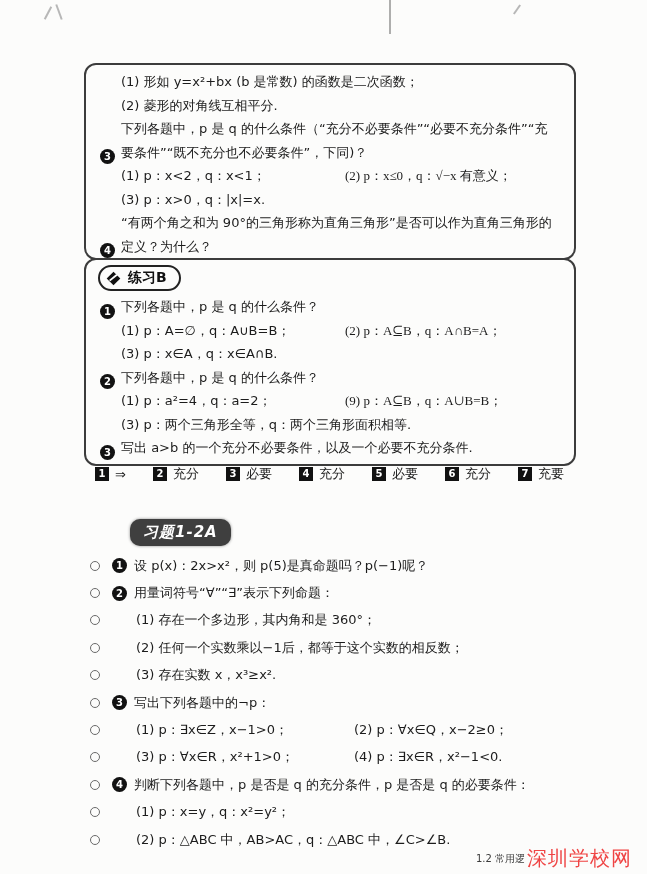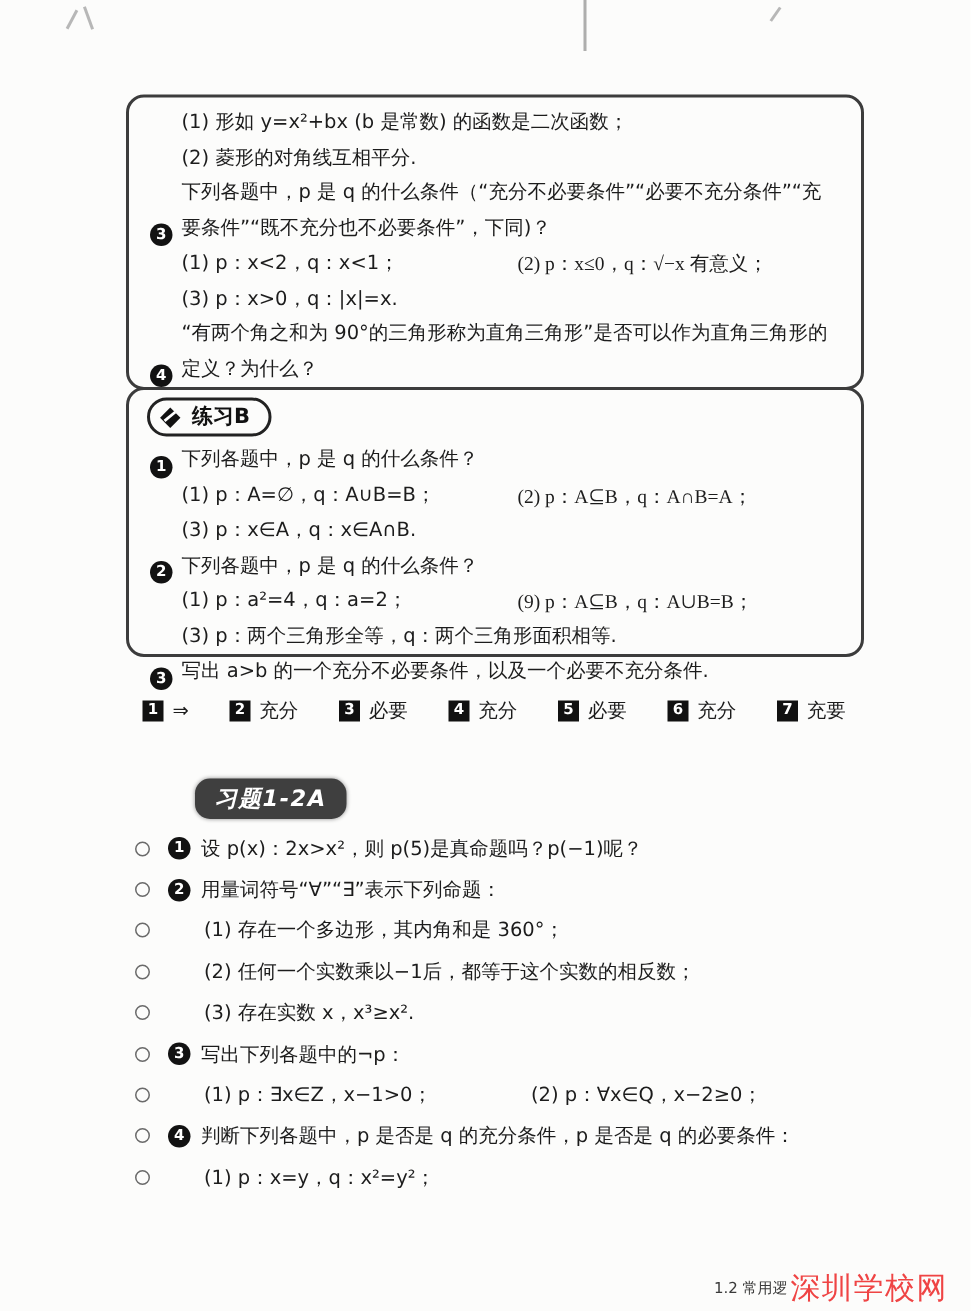--- a/index.html
+++ b/index.html
@@ -7,21 +7,21 @@
     position:relative;width:647px;height:874px;margin:0 auto;
     background:#fcfcfb;color:#1c1c1c;overflow:hidden;
     font-family:"DejaVu Sans","Liberation Sans",sans-serif;
   }
   
   .box{
     position:absolute;left:84px;width:492px;box-sizing:border-box;
     border:2px solid #3c3c3c;border-radius:12px;background:transparent;
   }
   .box1{top:63px;height:197px;padding:5px 14px 4px 14px;}
-  .box2{top:258px;height:180px;padding:35px 14px 4px 14px;}
+  .box2{top:258px;height:208px;padding:35px 14px 4px 14px;}
   .row{display:flex;align-items:flex-end;font-size:13px;line-height:23.5px;}
   .row .txt{flex:1;}
   .numcircle{
     flex:0 0 auto;width:15px;height:15px;margin:4px 6px 0 0;
     background:#121212;color:#fff;border-radius:50%;
     font-size:10px;line-height:15px;text-align:center;font-weight:bold;
   }
   .sub{padding-left:21px;}
   .twocol{padding-left:21px;}
   .twocol .c1{flex:0 0 224px;}
@@ -206,25 +206,36 @@
     </div>
     <div class="ex-row">
       <span class="hole"></span>
       <span class="ex-two">
         <span class="c1">(1) p：∃x∈Z，x−1&gt;0；</span>
         <span class="c2">(2) p：∀x∈Q，x−2≥0；</span>
       </span>
     </div>
     <div class="ex-row">
       <span class="hole"></span>
+      <span class="ex-two">
+        <span class="c1">(3) p：∀x∈R，x²+1&gt;0；</span>
+        <span class="c2">(4) p：∃x∈R，x²−1&lt;0.</span>
+      </span>
+    </div>
+    <div class="ex-row">
+      <span class="hole"></span>
       <span class="numcircle">4</span>
       <span class="txt">判断下列各题中，p 是否是 q 的充分条件，p 是否是 q 的必要条件：</span>
     </div>
     <div class="ex-row">
       <span class="hole"></span>
       <span class="txt ex-sub">(1) p：x=y，q：x²=y²；</span>
     </div>
+    <div class="ex-row">
+      <span class="hole"></span>
+      <span class="txt ex-sub">(2) p：△ABC 中，AB&gt;AC，q：△ABC 中，∠C&gt;∠B.</span>
+    </div>
   </div>
 
   <div class="footer-section">1.2  常用逻</div>
   <div class="watermark">深圳学校网</div>
 
 </div>
 
 </body></html>

